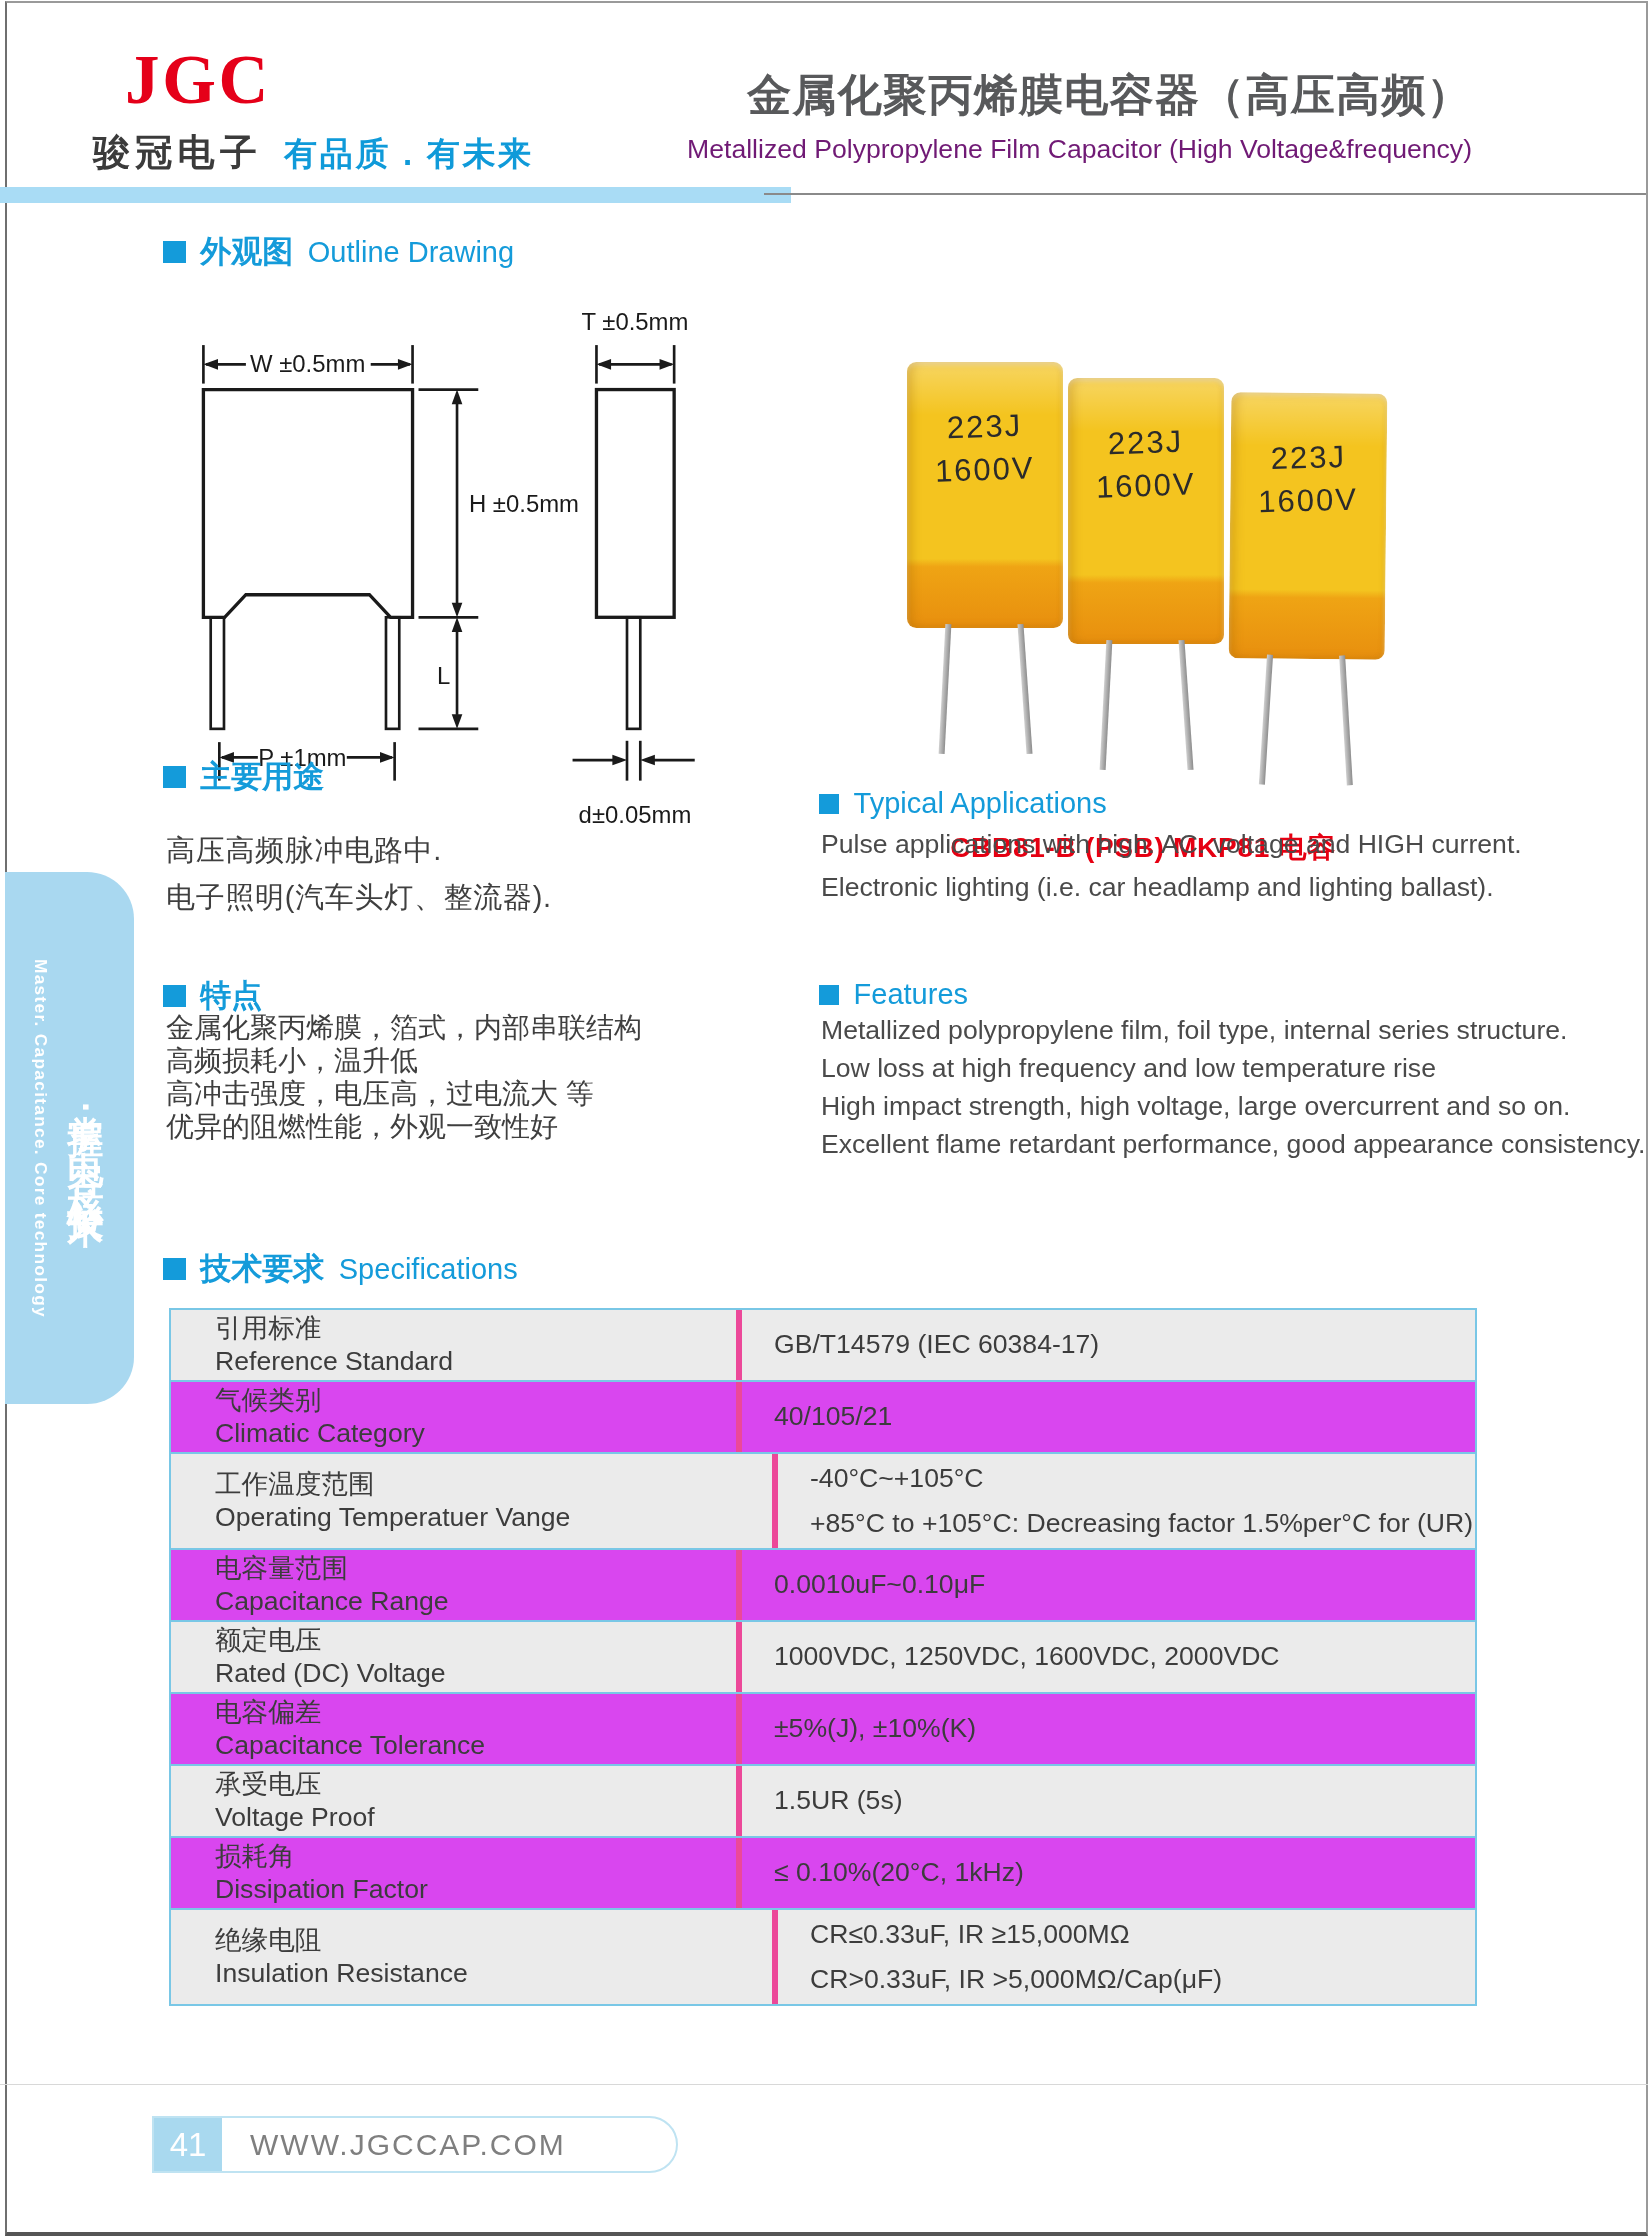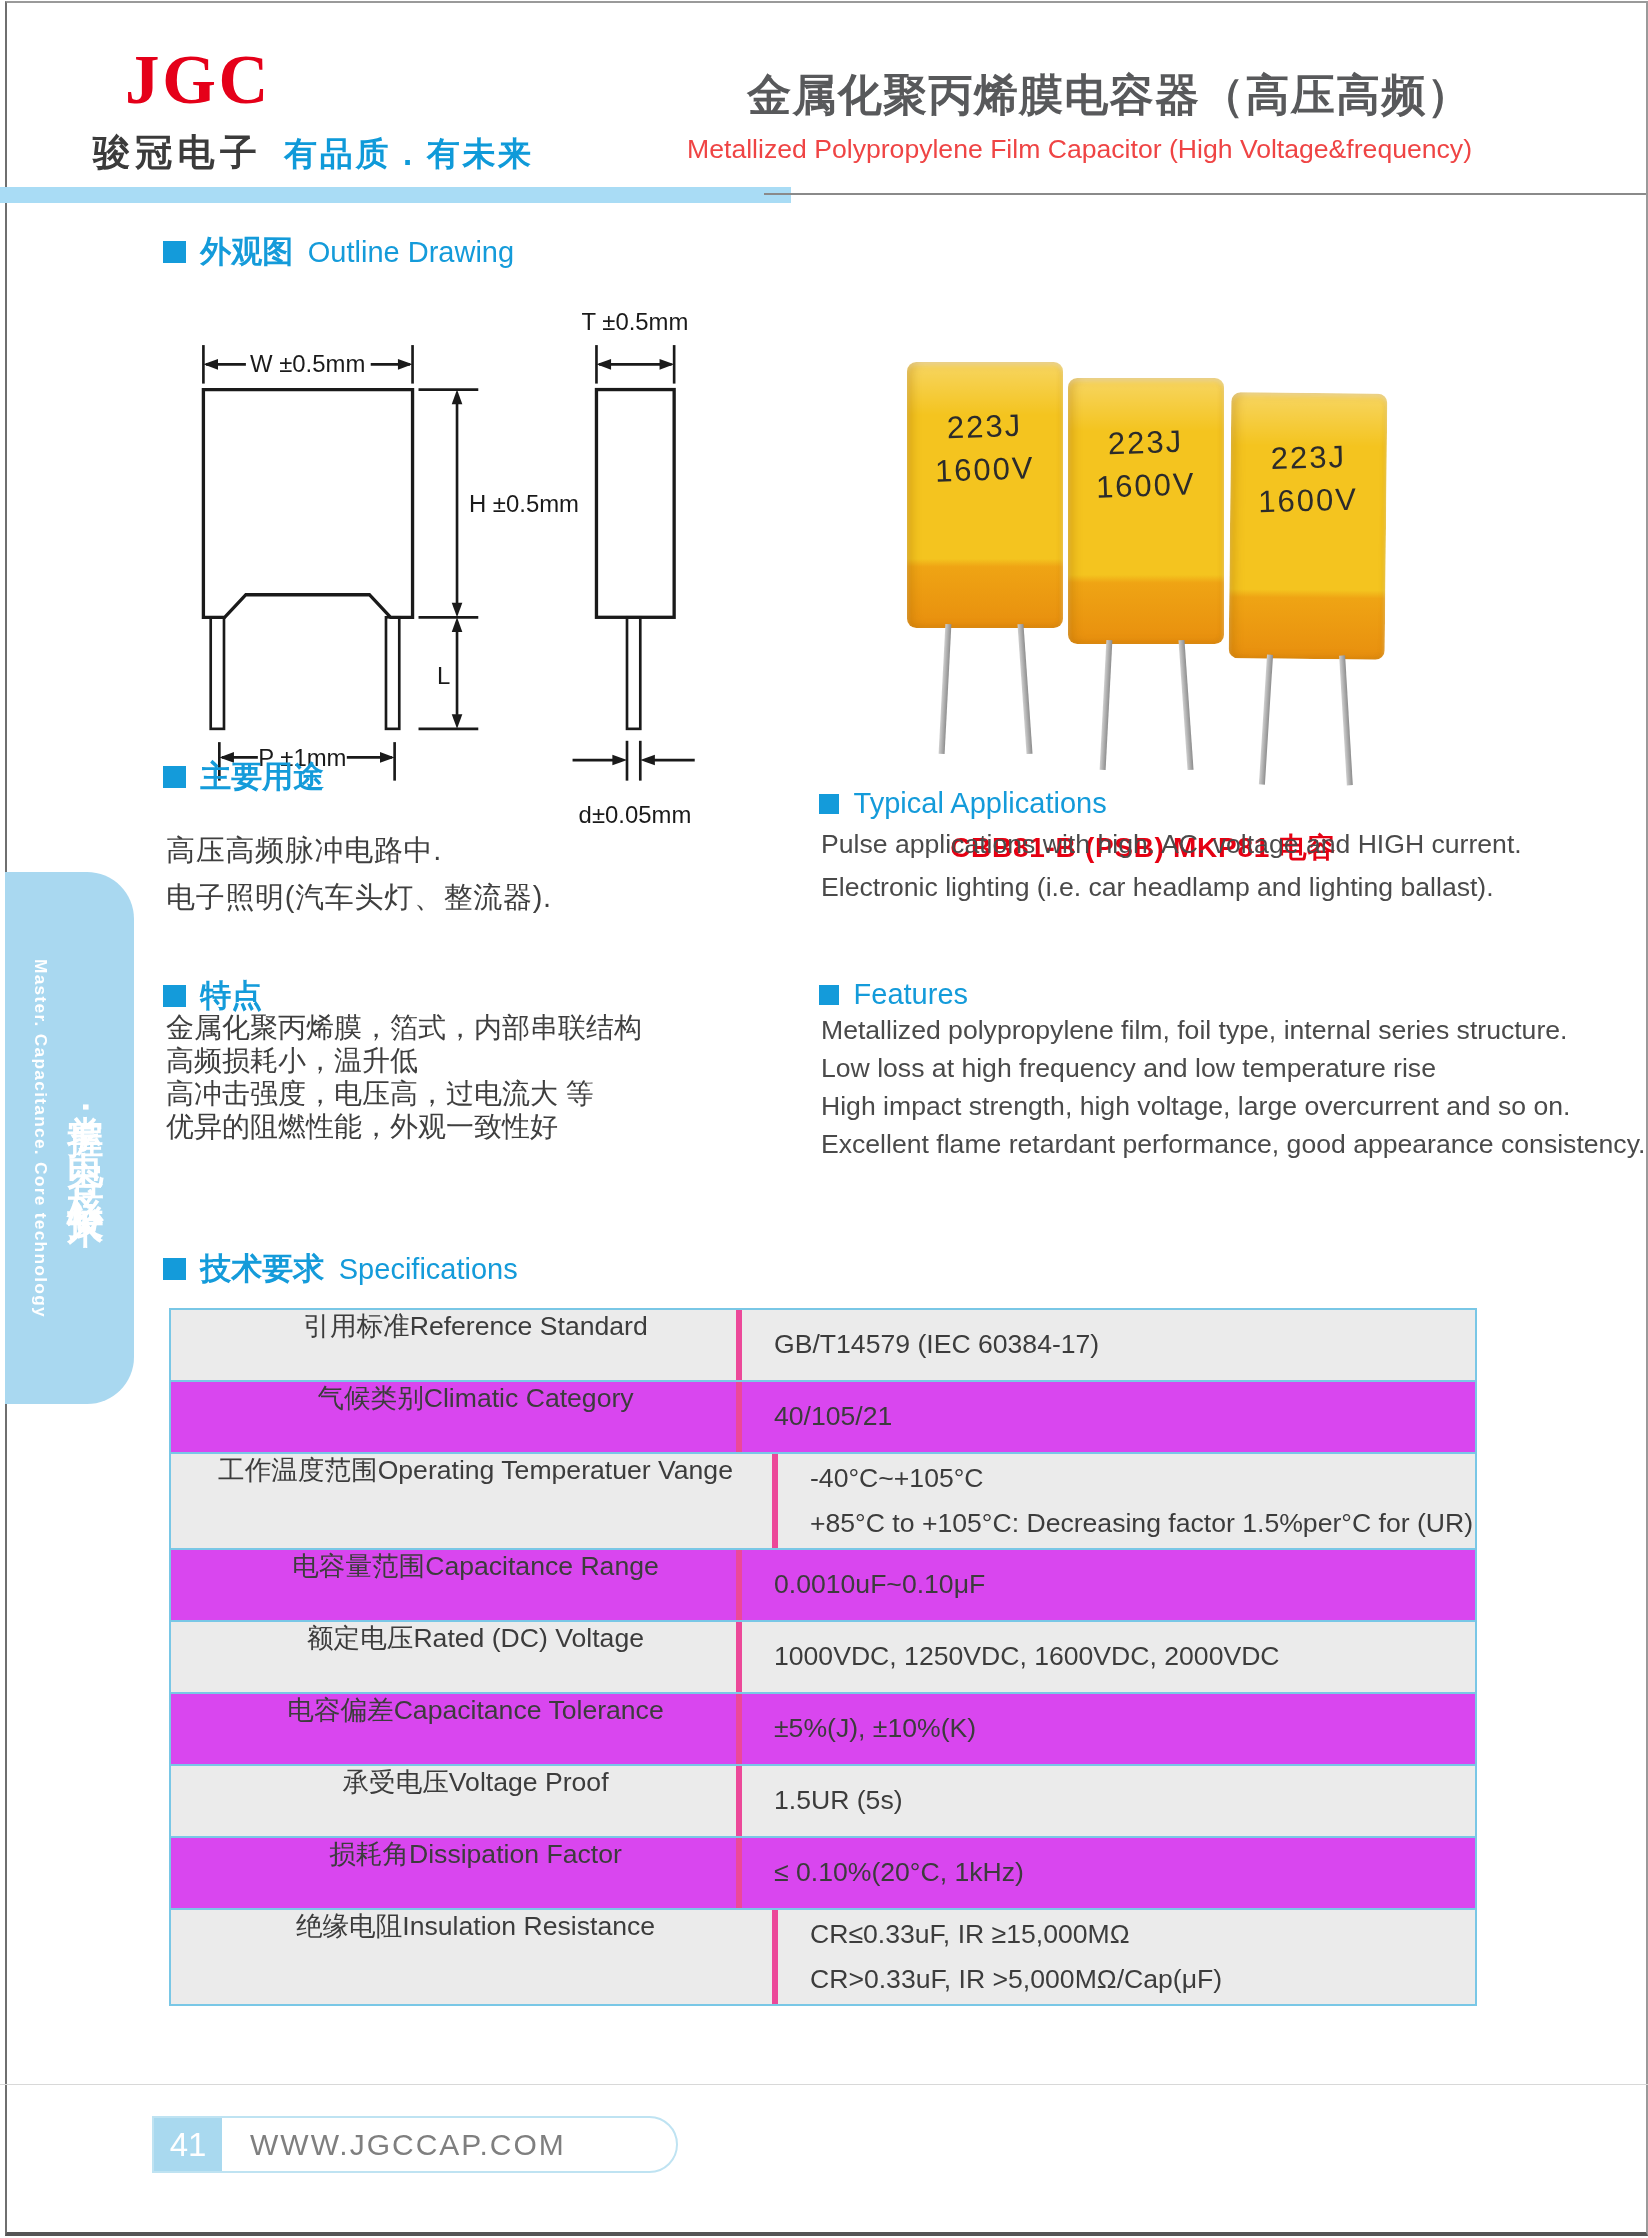--- a/index.html
+++ b/index.html
@@ -13,21 +13,21 @@
     border-right:2px solid #9a9a9a;border-bottom:4px solid #555;pointer-events:none;}
   
   .logo{position:absolute;left:125px;top:41px;font-family:"Liberation Serif",serif;
     font-weight:bold;font-size:69px;color:#e50019;letter-spacing:2.7px;}
   .company{position:absolute;left:93px;top:128px;font-size:37px;font-weight:bold;
     color:#3b3b3b;letter-spacing:5.3px;}
   .slogan{position:absolute;left:284px;top:132px;font-size:33px;font-weight:bold;
     color:#0f9ad9;letter-spacing:2.7px;}
   .title-block{position:absolute;right:177px;top:66px;text-align:right;}
   .title-cn{font-size:44px;font-weight:bold;color:#58595b;letter-spacing:1.3px;}
-  .title-en{font-size:26.6px;color:#ef4444;margin-top:9.3px;}
+  .title-en{font-size:26.6px;color:#701a75;margin-top:9.3px;}
   .bar-blue{position:absolute;left:0;top:187px;width:791px;height:16px;background:#a9dcf5;}
   .bar-gray{position:absolute;left:764px;top:193px;width:882px;height:2px;background:#8a8a8a;}
   
   .sec-head{position:absolute;display:flex;align-items:center;gap:14.6px;}
   .sq{width:22.6px;height:22.6px;background:#149bda;flex:0 0 auto;}
   .sq.small{width:20px;height:20px;}
   .h-cn{font-size:31px;font-weight:bold;color:#149bda;}
   .h-en{font-size:29px;color:#149bda;}
   
   .draw{position:absolute;left:166px;top:284px;}
@@ -56,21 +56,21 @@
   .en-line{font-size:26.6px;color:#4a4a4a;line-height:43px;}
   .en-line-feat{font-size:26.6px;color:#4a4a4a;line-height:38px;}
   
   .spec-table{position:absolute;left:169px;top:1308px;width:1308px;
     border:2px solid #79c7e6;box-sizing:border-box;background:#fff;}
   .spec-row{display:flex;height:70px;background:#d946ef;}
   .spec-row + .spec-row{border-top:2px solid #79c7e6;}
   .spec-row.gray{background:#ebebeb;}
   .spec-row.tall{height:94px;gap:36px;}
   .spec-label{width:565px;box-sizing:border-box;padding-left:44px;
-    display:flex;justify-content:center;
+    display:flex;flex-direction:column;justify-content:center;
     font-size:26.6px;color:#3c3c3c;line-height:1.25;}
   .spec-value{flex:1;border-left:6px solid #ec4899;box-sizing:border-box;padding-left:32px;
     display:flex;flex-direction:column;justify-content:center;
     font-size:26.6px;color:#3c3c3c;line-height:1.25;}
   .spec-value div + div{margin-top:12px;}
   
   .sidebar{position:absolute;left:5.3px;top:872px;width:129px;height:532px;
     background:#a9d8f0;border-radius:0 47px 47px 0;
     display:flex;flex-direction:row;align-items:center;justify-content:center;gap:9.3px;}
   .side-en{writing-mode:vertical-rl;font-size:17.3px;font-weight:bold;color:#ffffff;

